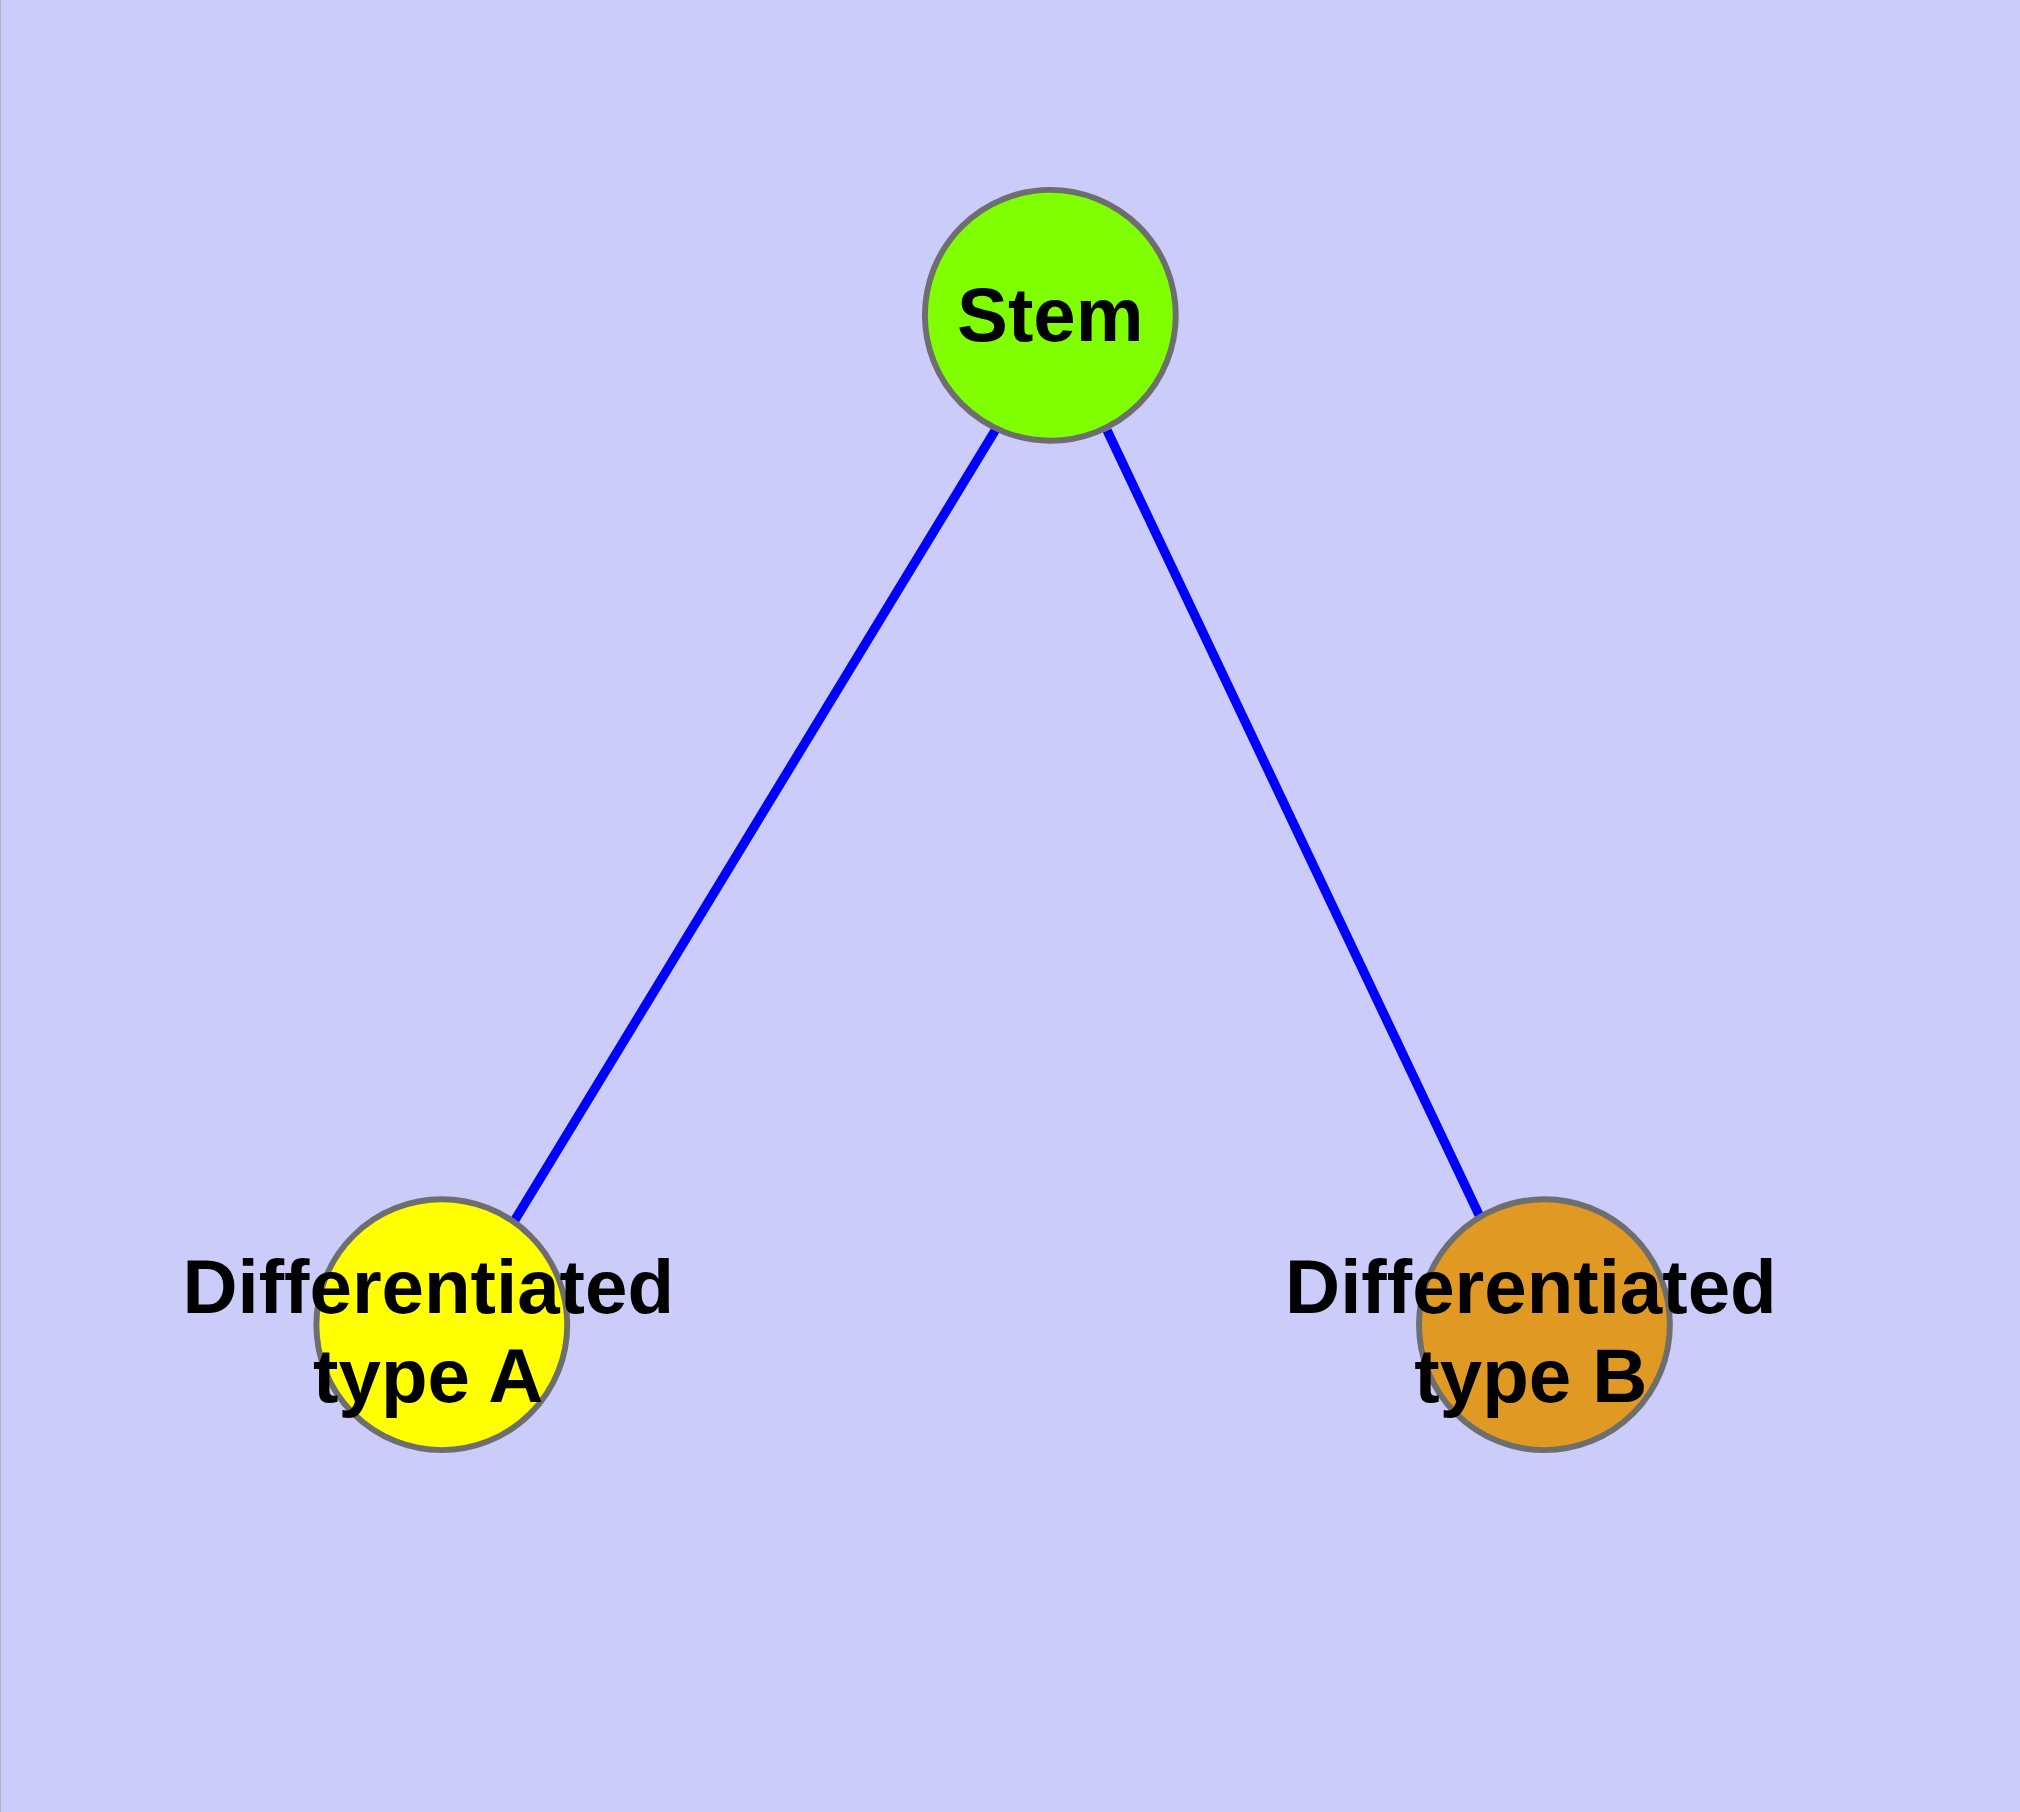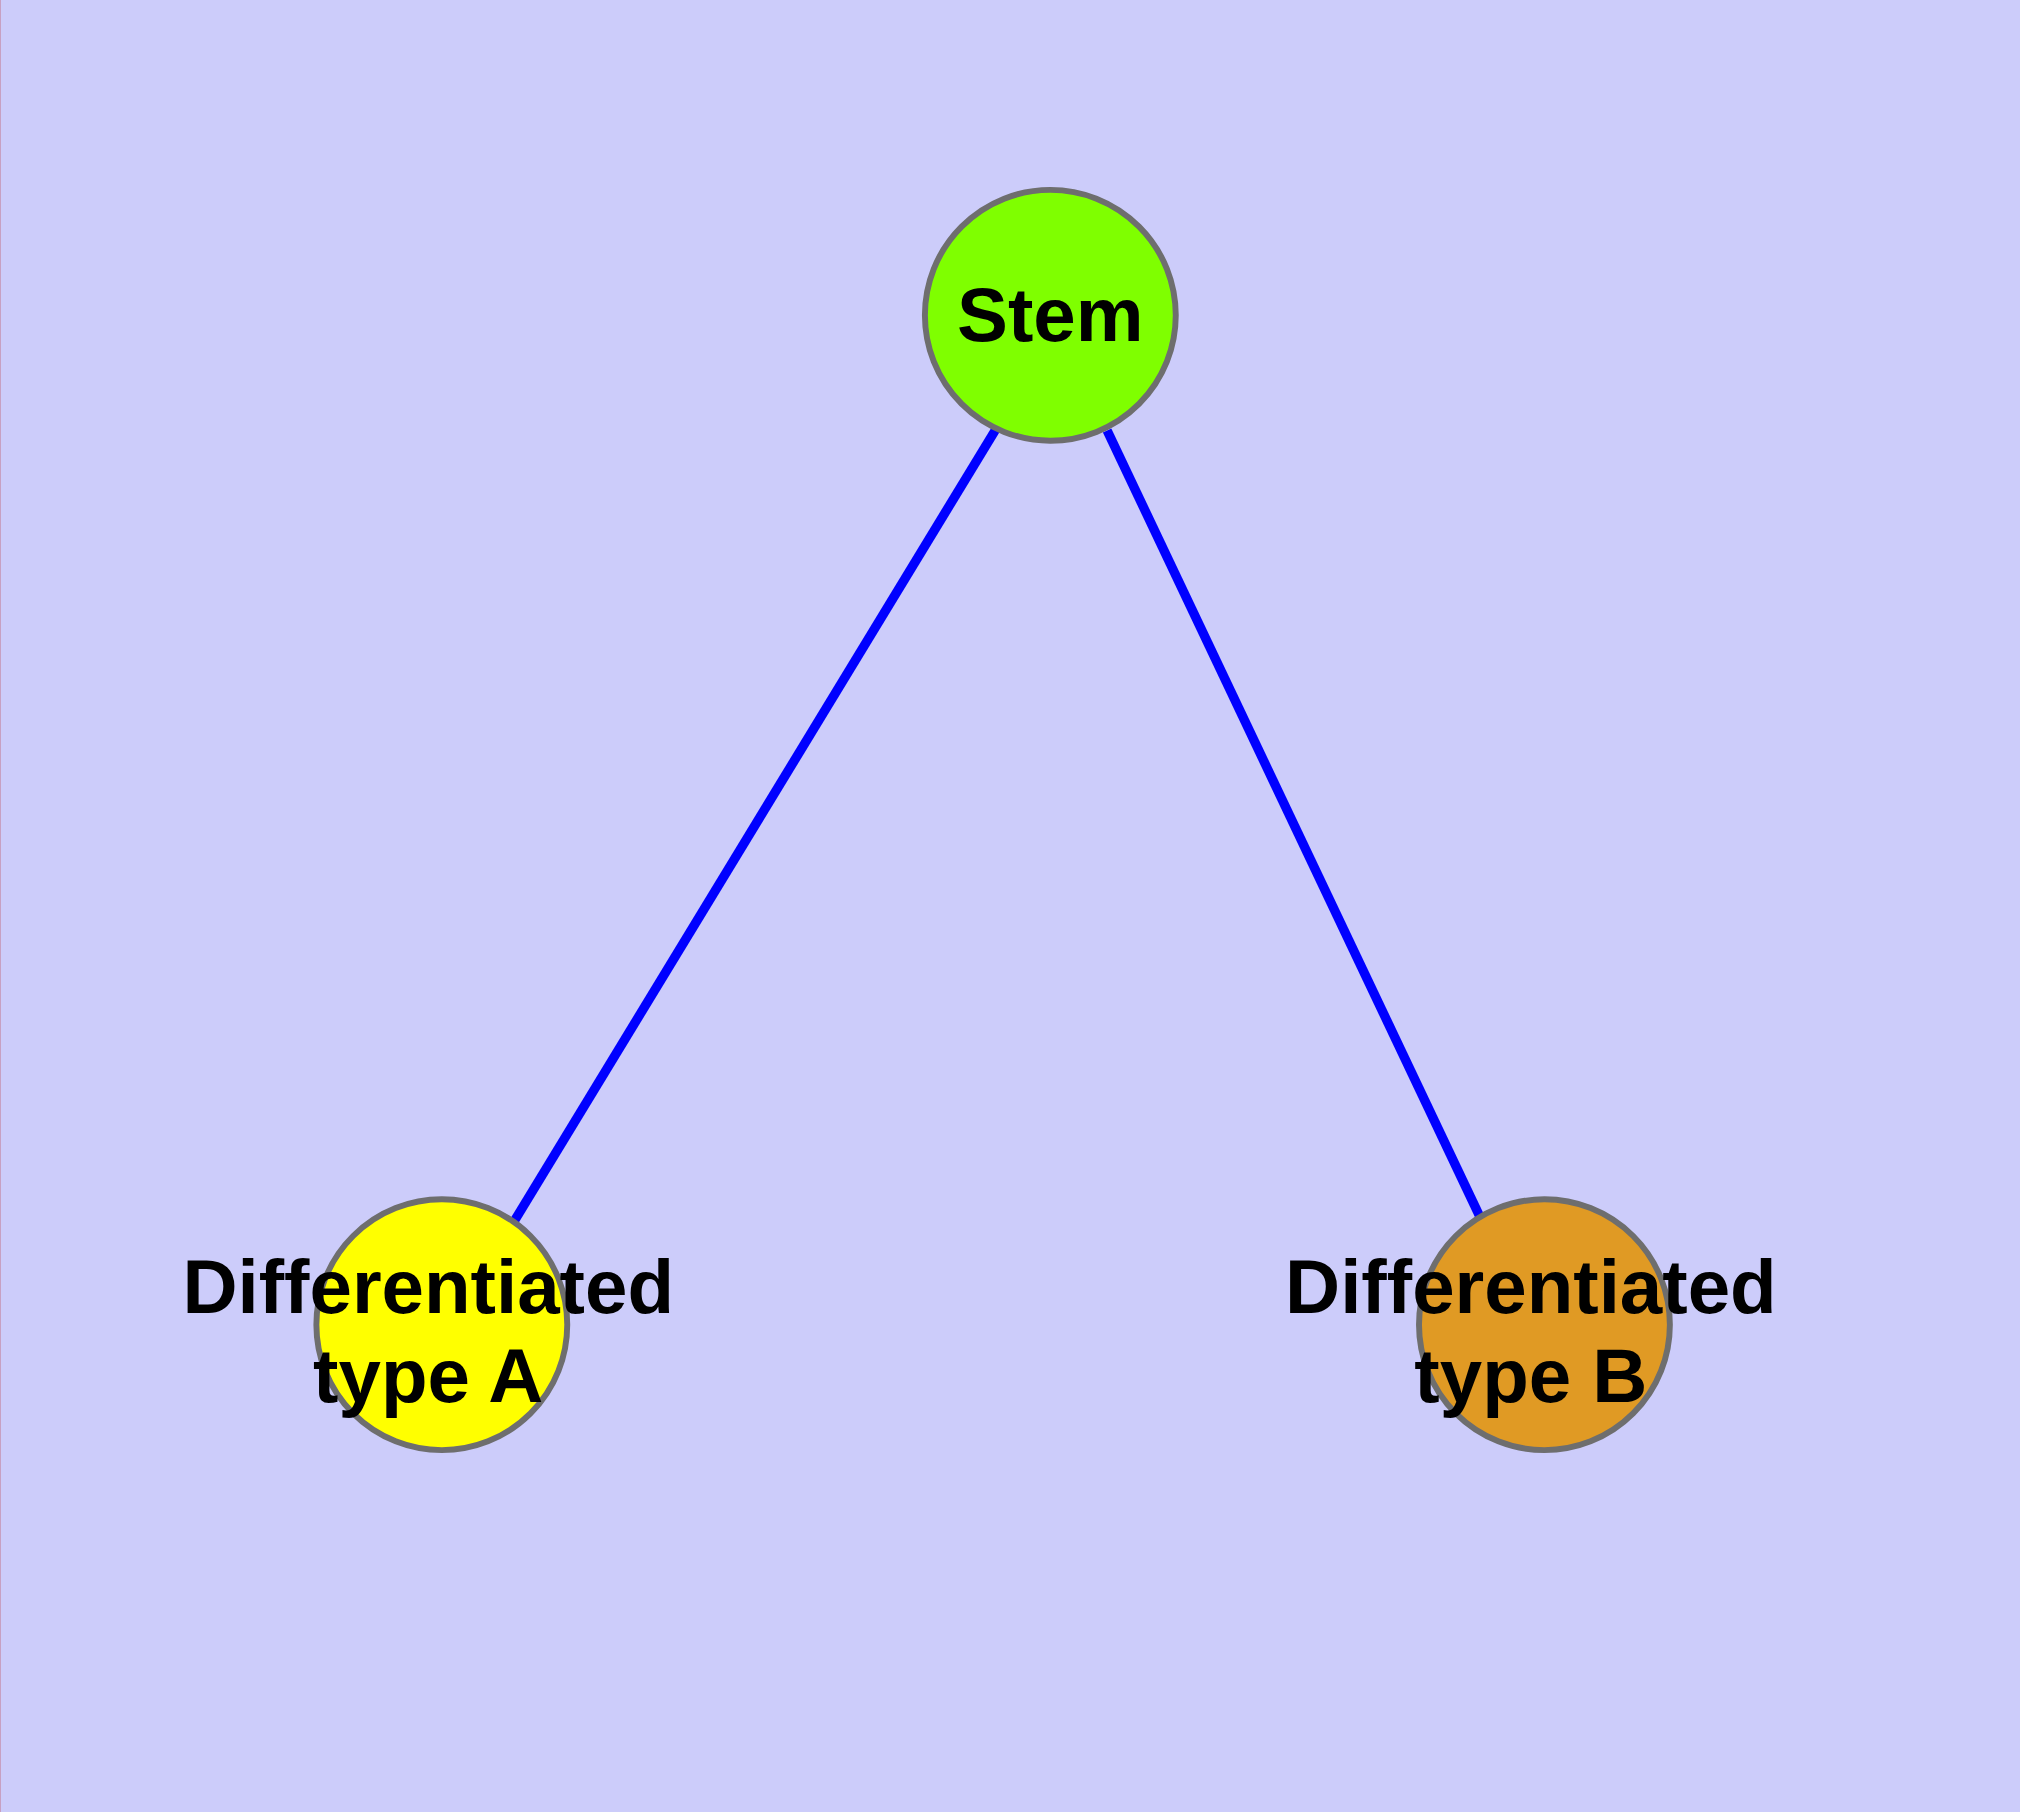--- a/index.html
+++ b/index.html
@@ -28,21 +28,21 @@
     font-weight: bold;
     fill: #000000;
     dominant-baseline: middle;
     text-anchor: middle;
     paint-order: normal;
   }
 </style>
 </head>
 <body>
 
-<div id="canvas" style="background: #b91c1c;">
+<div id="canvas" style="background: #a16207;">
   <svg id="graph-svg" viewBox="0 0 2384 2138" xmlns="http://www.w3.org/2000/svg">
 
     <rect x="0" y="0" width="2384" height="2138" fill="#ccccfa"></rect>
 
     <g>
       <line stroke-linecap="butt" x1="1175" y1="506" x2="607" y2="1440" stroke="#0000ff" stroke-width="11"></line>
       <line stroke-linecap="butt" x1="1306" y1="508" x2="1746" y2="1436" stroke="#0000ff" stroke-width="11"></line>
     </g>
 
     <g>

